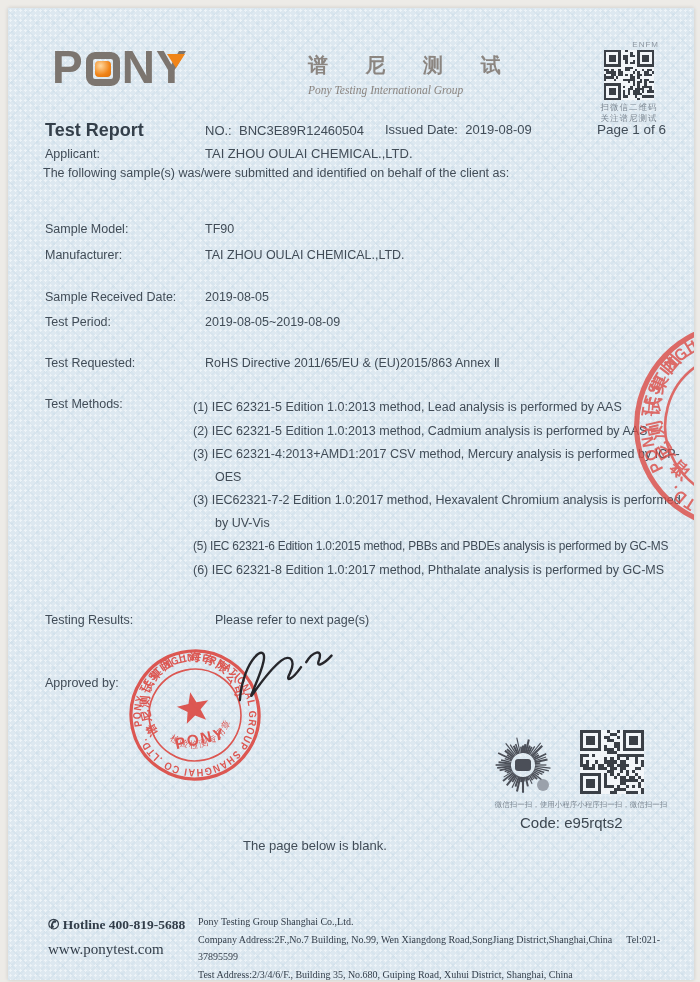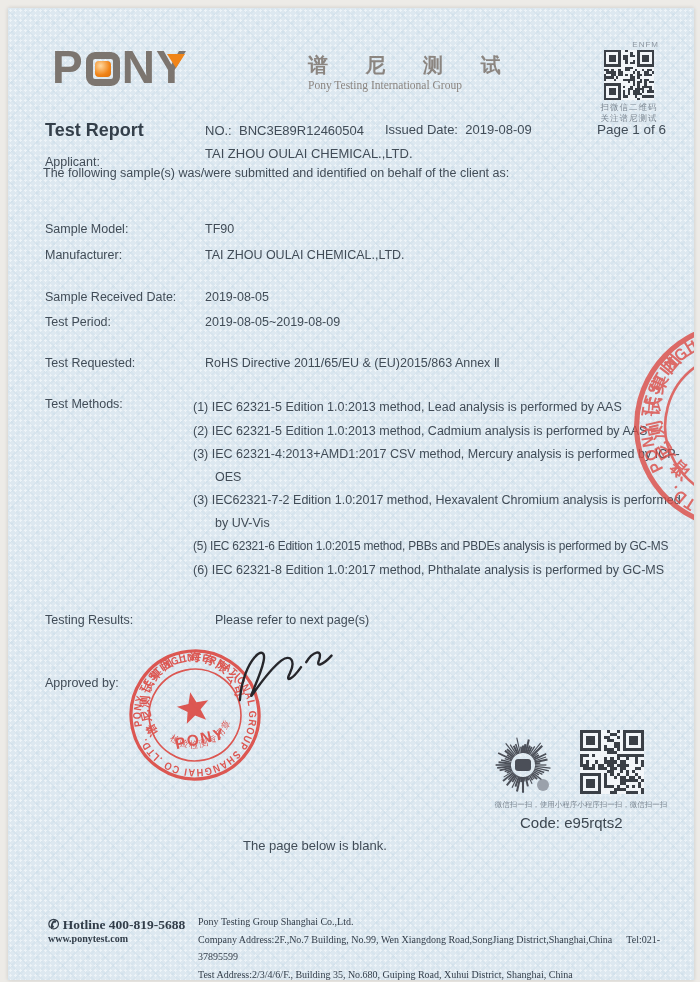--- a/index.html
+++ b/index.html
@@ -31,36 +31,36 @@
     content:"";position:absolute;left:2px;top:2px;width:16px;height:16px;border-radius:4px;
     background:radial-gradient(circle at 35% 30%, #ffd9a0, #f08418 60%, #d96d0a);
   }
   .logo-y{position:relative;display:inline-block;}
   .logo-y .tri{
     position:absolute;left:11px;top:10px;width:0;height:0;
     border-left:9px solid transparent;border-right:9px solid transparent;border-top:14px solid #f08418;
   }
   .cn-block{left:300px;top:44px;}
   .cn-title{font-size:20px;letter-spacing:16px;color:#8b8580;font-weight:bold;}
-  .cn-sub{font-size:11.5px;color:#8b8580;font-family:"Liberation Serif",serif;}
+  .cn-sub{font-size:11.5px;color:#8b8580;margin-top:5px;font-family:"Liberation Serif",serif;font-style:italic;}
 
   
   .qr-top{left:585px;top:32px;width:72px;text-align:center;}
   .qr-label{font-size:8px;color:#8d96a0;letter-spacing:1px;text-align:right;padding-right:6px;}
   .qr-top svg{width:50px;height:50px;display:block;margin:1px auto 2px;}
   .qr-cap{font-size:8.5px;color:#7d8893;line-height:10.5px;letter-spacing:1px;}
 
   
   .title-row{left:0;top:112px;width:686px;}
   .rt{position:absolute;white-space:nowrap;text-align:center;}
   .report-title{left:37px;top:0;font-size:18px;font-weight:bold;color:#343f4a;}
   .no-group{left:197px;top:3px;font-size:13px;}
   .issued-group{left:377px;top:2px;font-size:13px;}
   .page-no{left:589px;top:2px;font-size:13.5px;}
-  .applicant-label{left:37px;top:35px;font-size:12.5px;}
+  .applicant-label{left:37px;top:27px;font-size:12.5px;}
   .applicant-value{left:197px;top:26px;font-size:13px;}
   .intro{left:35px;top:158px;font-size:12.5px;}
 
   .frow{position:absolute;left:37px;font-size:12.5px;white-space:nowrap;}
   .frow .lab{display:inline-block;width:160px;}
 
   .methods{left:37px;top:388px;width:510px;font-size:12.5px;}
   .methods .lab{position:absolute;left:0;top:1px;}
   .m-items{margin-left:148px;width:490px;}
   .m-item{padding-left:22px;text-indent:-22px;line-height:22.5px;margin-bottom:1px;}
@@ -84,21 +84,21 @@
   .qr-bottom svg,.burst svg{width:100%;height:100%;display:block;}
   .verify-caps{left:478px;top:792px;width:190px;font-size:7.5px;color:#7d8893;display:flex;justify-content:center;white-space:nowrap;}
   .verify-code{left:512px;top:806px;font-size:15px;color:#3c4650;}
 
   .blank-note{left:235px;top:830px;font-size:13px;}
 
   
   .footer{left:40px;top:905px;width:630px;font-family:"Liberation Serif",serif;color:#323d49;}
   .f-left{position:absolute;left:0;top:3px;width:150px;}
   .f-hot{font-size:13.5px;font-weight:bold;white-space:nowrap;}
-  .f-web{font-size:10px;font-weight:bold;margin-top:0;}
+  .f-web{font-size:15px;font-weight:normal;margin-top:8px;}
   .f-right{position:absolute;left:150px;top:0;width:480px;font-size:10px;line-height:17.5px;}
   .f-tel{margin-left:14px;}
   .red{fill:#dc4b45;}
   .red-stroke{stroke:#dc4b45;fill:none;}
 </style>
 </head>
 <body>
 
 <div class="page">
 

